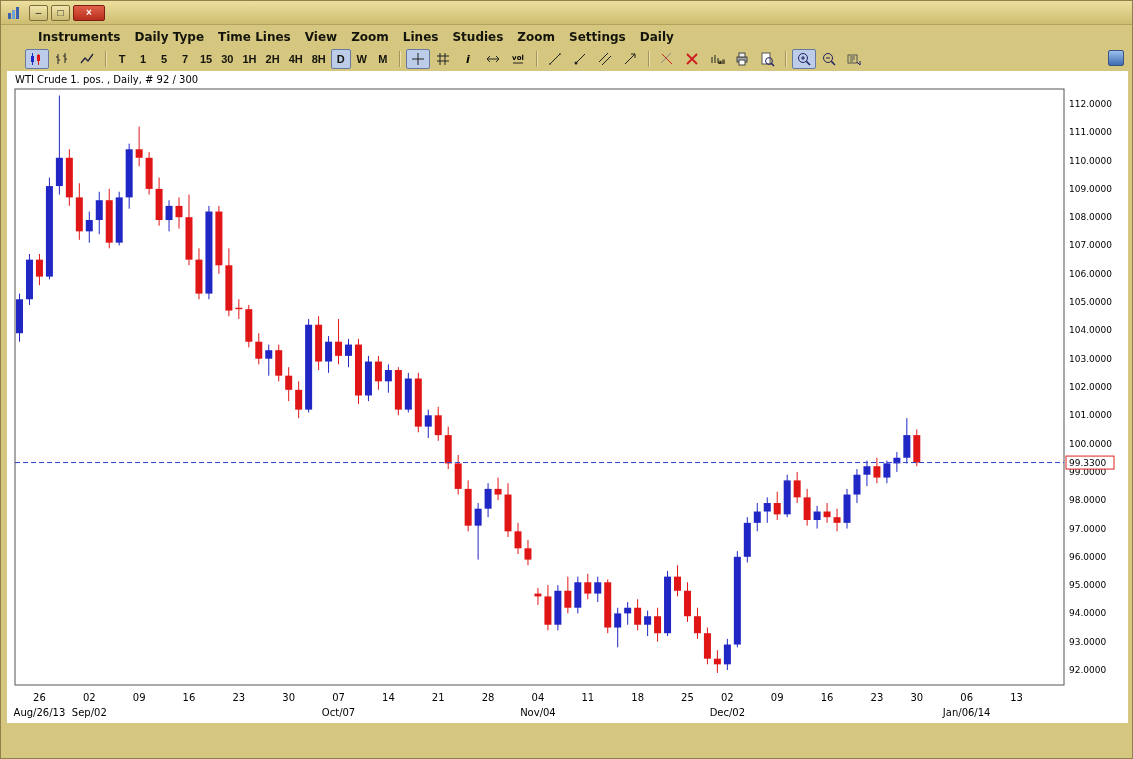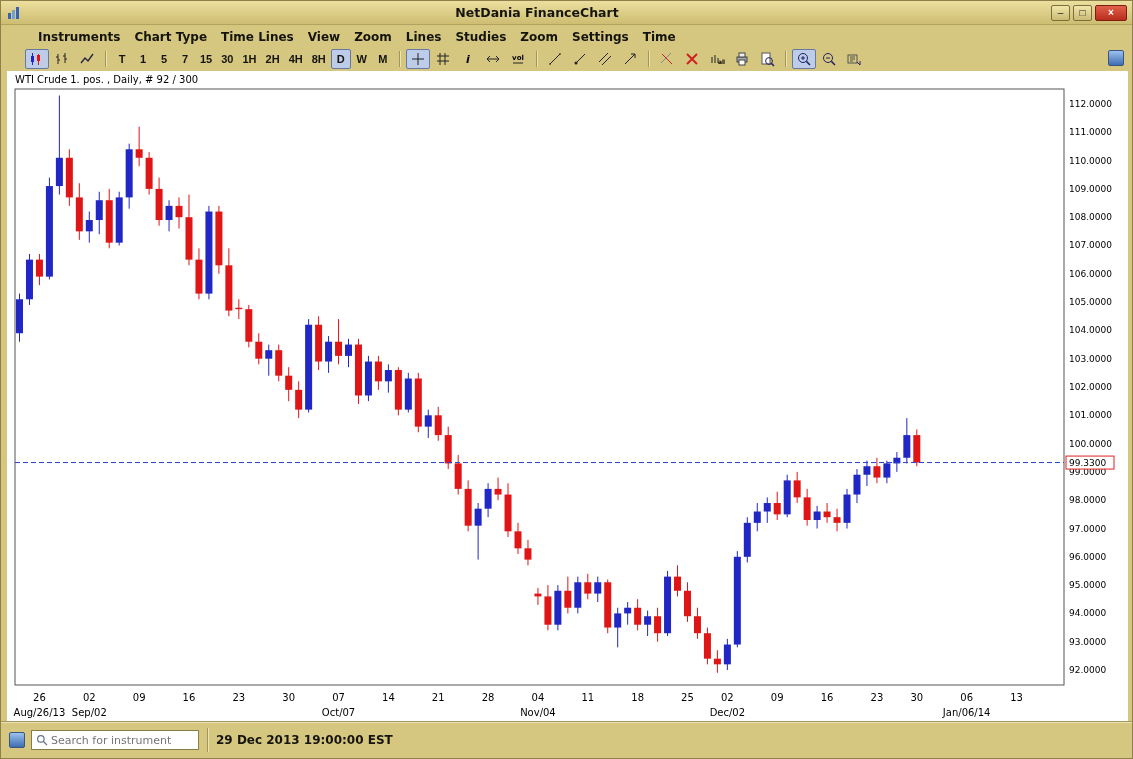--- a/index.html
+++ b/index.html
@@ -39,37 +39,36 @@
 <div class="window">
 
   <div class="titlebar">
     <span class="app-icon">
       <svg width="16" height="16" viewBox="0 0 16 16">
         <rect x="2" y="8" width="3" height="6" fill="#3a62b0"></rect>
         <rect x="6" y="5" width="3" height="9" fill="#6fa0d8"></rect>
         <rect x="10" y="2" width="3" height="12" fill="#3a62b0"></rect>
       </svg>
     </span>
-    <span class="title">NetDania FinanceChart</span>
     <button class="win-btn">–</button>
     <button class="win-btn">□</button>
     <button class="win-btn close">×</button>
   </div>
 
   <div class="menubar" id="menubar">
       <span class="menu-item">Instruments</span>
-      <span class="menu-item">Chart Type</span>
+      <span class="menu-item">Daily Type</span>
       <span class="menu-item">Time Lines</span>
       <span class="menu-item">View</span>
       <span class="menu-item">Zoom</span>
       <span class="menu-item">Lines</span>
       <span class="menu-item">Studies</span>
       <span class="menu-item">Zoom</span>
       <span class="menu-item">Settings</span>
-      <span class="menu-item">Time</span>
+      <span class="menu-item">Daily</span>
     </div>
 
   <div class="toolbar" id="toolbar">
       <button class="tb-btn selected">
         <svg width="16" height="16" viewBox="0 0 16 16">
           <rect x="3" y="2" width="1" height="12" fill="#2127c4"></rect>
           <rect x="2" y="5" width="3" height="6" fill="#2127c4"></rect>
           <rect x="9" y="3" width="1" height="11" fill="#e01616"></rect>
           <rect x="8" y="4" width="3" height="6" fill="#e01616"></rect>
         </svg>
@@ -443,26 +442,14 @@
           <text x="82.29" y="645" font-size="10" fill="#000" text-anchor="middle">Sep/02</text>
           <text x="331.54" y="645" font-size="10" fill="#000" text-anchor="middle">Oct/07</text>
           <text x="530.94" y="645" font-size="10" fill="#000" text-anchor="middle">Nov/04</text>
           <text x="720.37" y="645" font-size="10" fill="#000" text-anchor="middle">Dec/02</text>
           <text x="959.6500000000001" y="645" font-size="10" fill="#000" text-anchor="middle">Jan/06/14</text>
         </g>
       </svg>
     <div class="chart-label">WTI Crude 1. pos. , Daily, # 92 / 300</div>
   </div>
 
-  <div class="statusbar">
-    <button class="dock-btn"></button>
-    <div class="searchbox">
-      <svg width="13" height="13" viewBox="0 0 16 16">
-        <circle cx="6" cy="6" r="4" fill="none" stroke="#66718a" stroke-width="1.5"></circle>
-        <path d="M9.2 9.2L13.5 13.5" stroke="#66718a" stroke-width="1.5"></path>
-      </svg>
-      <input type="text" placeholder="Search for instrument" style="">
-    </div>
-    <div class="sb-sep"></div>
-    <span class="timestamp">29 Dec 2013 19:00:00 EST</span>
-  </div>
 
 </div>
 
 </body></html>

